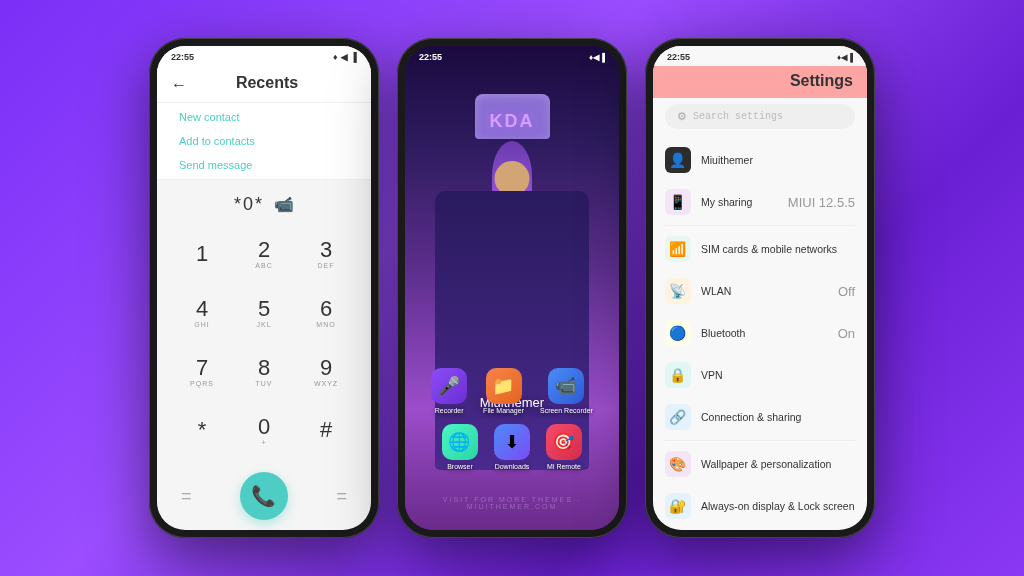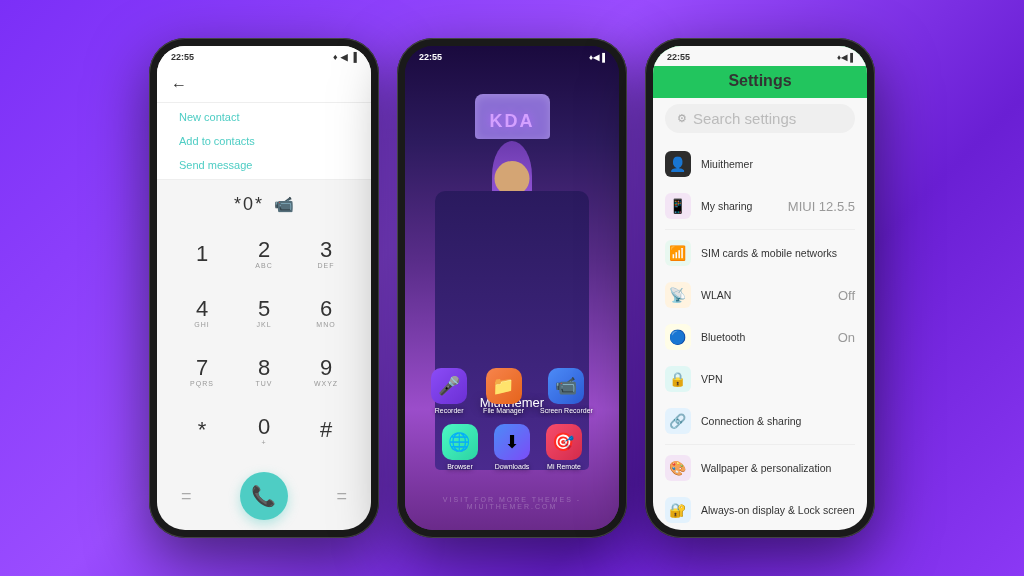--- a/index.html
+++ b/index.html
@@ -294,22 +294,22 @@
     
     .phone3 .phone-screen {
       background: #f8f8f8;
       display: flex;
       flex-direction: column;
     }
     .phone3 .status-bar { color: #333; background: #f8f8f8; }
 
     .settings-header {
       padding: 26px 14px 8px;
-      text-align: center;
-      background: #22c55e;
+      text-align: right;
+      background: #fca5a5;
     }
     .settings-title {
       font-size: 16px;
       font-weight: 600;
       color: #333;
     }
 
     .settings-search {
       margin: 6px 12px;
       background: #efefef;
@@ -419,20 +419,21 @@
       <span>22:55</span>
       <div class="status-icons">
         <span>♦</span>
         <span>◀</span>
         <span>▐</span>
       </div>
     </div>
 
     <div class="phone1-header">
       <span class="back-arrow">←</span>
+      <span class="header-title">Recents</span>
     </div>
 
     <div class="phone1-links">
       <span class="phone1-link">New contact</span>
       <span class="phone1-link">Add to contacts</span>
       <span class="phone1-link">Send message</span>
     </div>
 
     <div class="dialer-code">
       <span class="dialer-code-text">*0*</span>
@@ -564,21 +565,21 @@
         <span style="font-size:8px;">♦◀▐</span>
       </div>
     </div>
 
     <div class="settings-header">
       <span class="settings-title">Settings</span>
     </div>
 
     <div class="settings-search">
       <span class="search-icon-s">⚙</span>
-      <span style="color:#bbb;font-size:15px;">Search settings</span>
+      <span style="color:#bbb;font-size:10px;font-family:Liberation Mono, monospace;">Search settings</span>
     </div>
 
     <div class="settings-list">
 
       <div class="settings-item">
         <div class="settings-icon si-miui" style="background:#2d2d2d;">
           <span style="font-size:14px;color:#fff;">👤</span>
         </div>
         <div class="settings-text">
           <div class="settings-item-title">Miuithemer</div>

